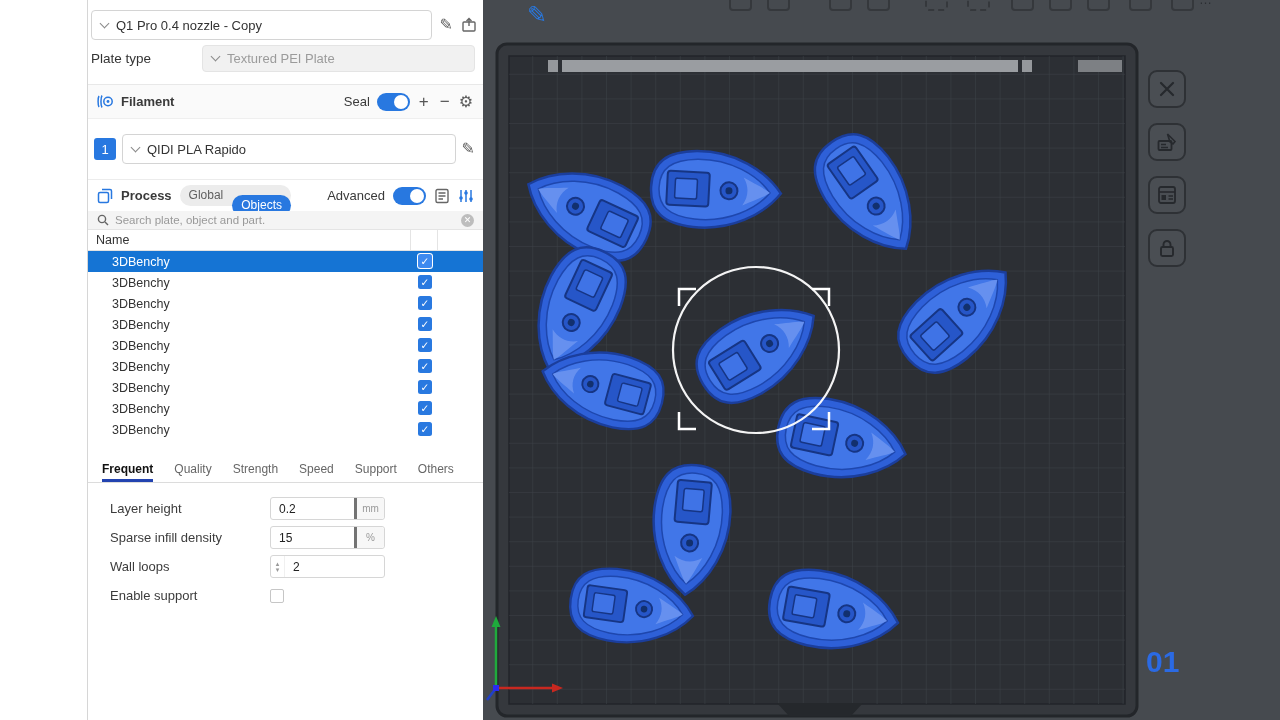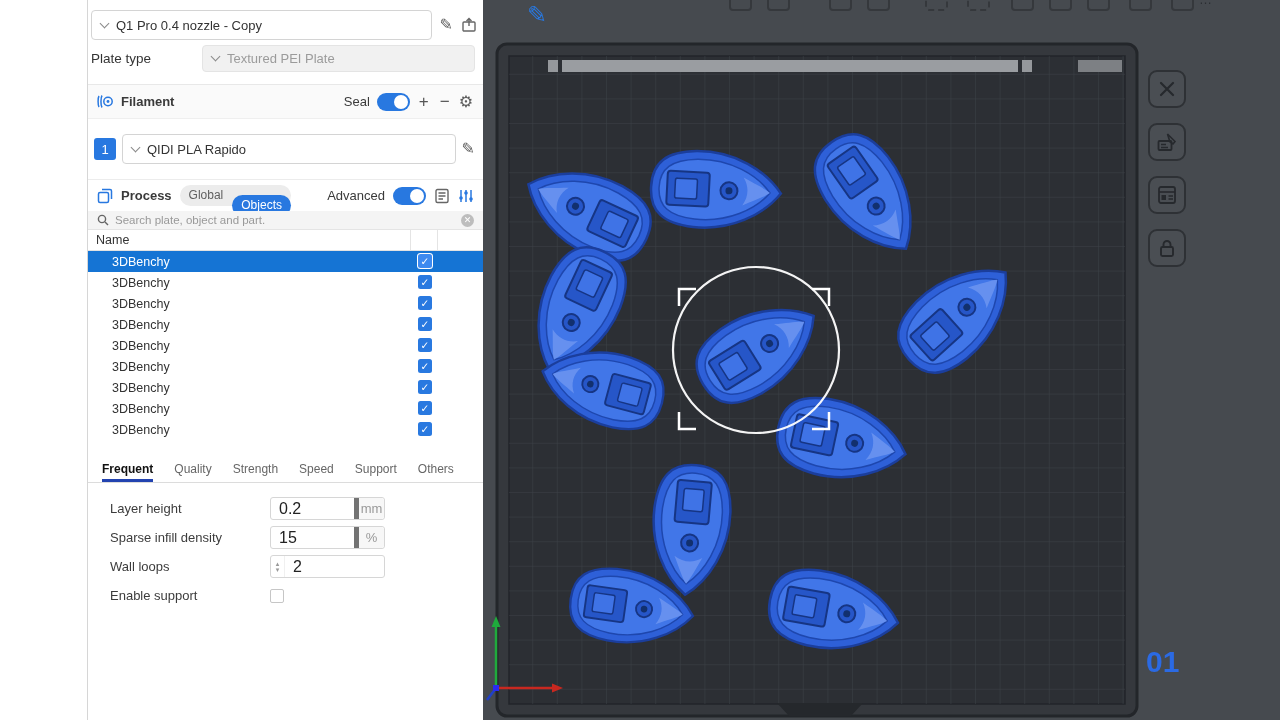--- a/index.html
+++ b/index.html
@@ -72,24 +72,24 @@
   .tabs { display:flex; align-items:flex-end; gap:21px; height:27px; padding-left:14px;
           border-bottom:1px solid #dcdcdc; font-size:12px; color:#666; }
   .tab { padding-bottom:6px; }
   .tab.active { color:#111; font-weight:bold; border-bottom:3px solid #2243b0; padding-bottom:3px; }
 
   .params { padding:14px 0 0 22px; }
   .param-row { display:flex; align-items:center; margin-bottom:6px; height:23px; }
   .param-label { width:160px; font-size:13px; color:#3c3c3c; }
   .param-input { position:relative; width:115px; height:23px; border:1px solid #d6d6d6; border-radius:3px;
                  display:flex; align-items:center; background:#fff; }
-  .param-input input { width:78px; border:none; outline:none; font-size:16px; color:#222;
+  .param-input input { width:78px; border:none; outline:none; font-size:12px; color:#222;
                        padding-left:8px; font-family:inherit; background:transparent; }
   .unit { position:absolute; right:0; top:0; bottom:0; width:30px; background:#f7f7f7;
-          border-left:5px solid #737373; color:#999; font-size:13px; display:flex; align-items:center;
+          border-left:3px solid #737373; color:#999; font-size:10px; display:flex; align-items:center;
           justify-content:center; border-radius:0 3px 3px 0; }
   .spin { display:flex; flex-direction:column; width:14px; height:100%; align-items:center;
           justify-content:center; color:#999; font-size:7px; line-height:6px; border-right:1px solid #f0f0f0; }
   .support-box { width:14px; height:14px; border:1px solid #c6c6c6; border-radius:2px; background:#fff; }
 
   
   .viewport { position:relative; width:797px; height:720px; background:#464a4f; overflow:hidden; flex:0 0 auto; }
   .scene { position:absolute; left:0; top:0; }
   .tt-icon { position:absolute; top:-13px; width:23px; height:24px; border:2px solid #35383c; border-radius:4px; }
   .tt-icon.dashed { border-style:dashed; }

